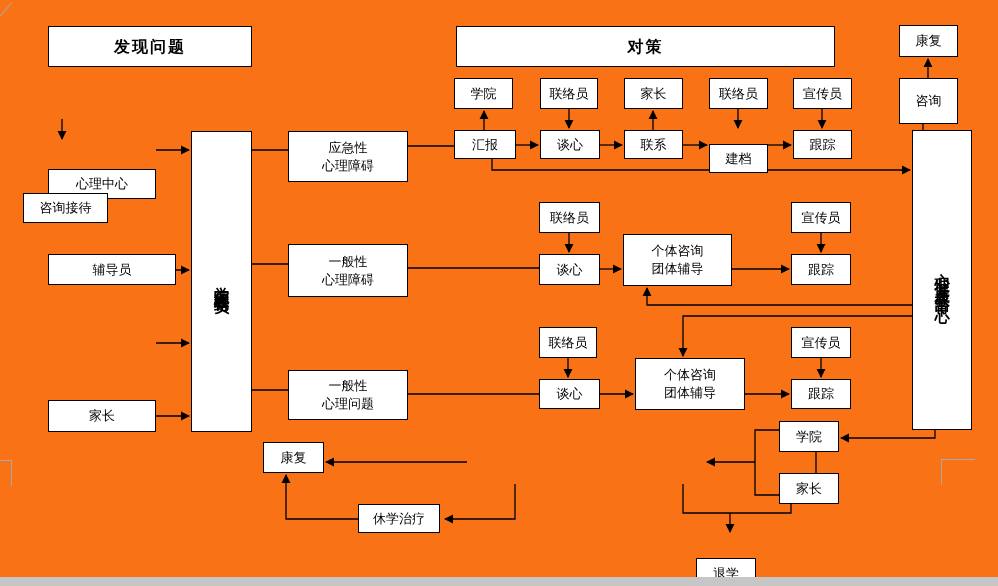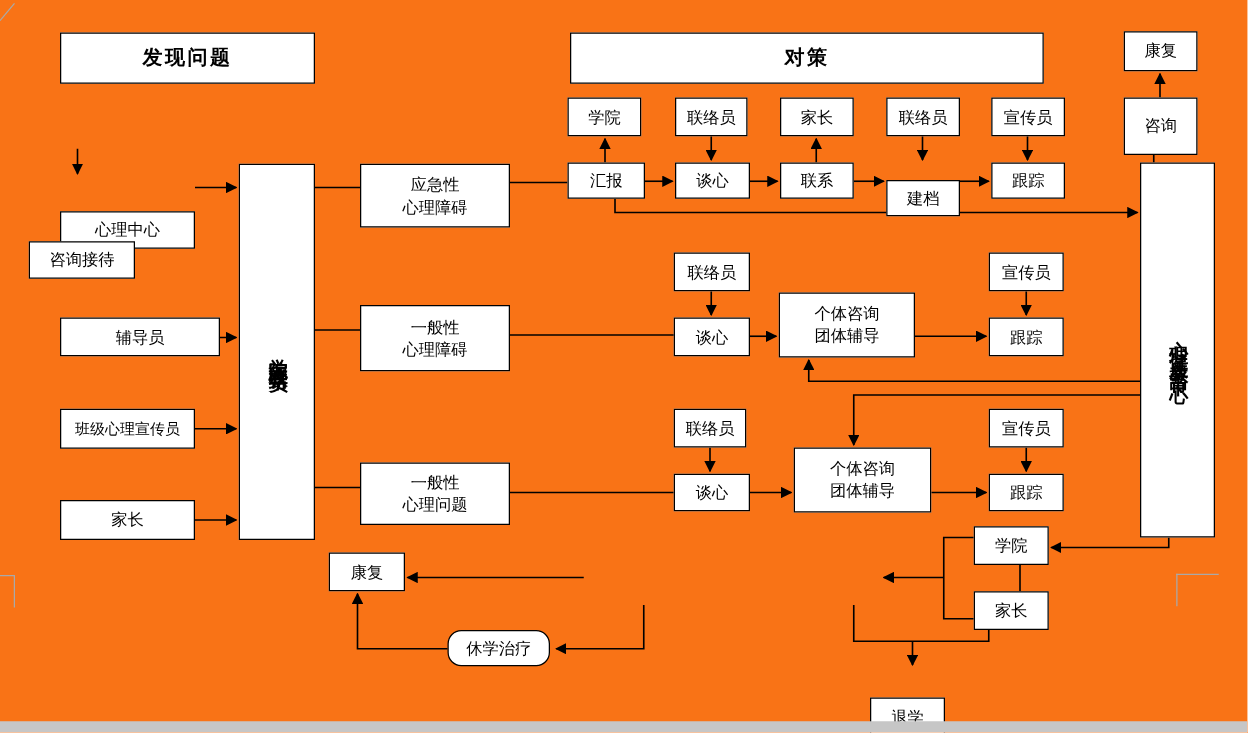--- a/index.html
+++ b/index.html
@@ -82,21 +82,20 @@
       <path d="M730,513 V532" marker-end="url(#arr)"></path>
     </g>
   </svg>
 
   <div class="box hdr" style="left:48px;top:26px;width:204px;height:41px;">发现问题</div>
   <div class="box hdr" style="left:456px;top:26px;width:379px;height:41px;">对策</div>
 
   <div class="box" style="left:48px;top:141px;width:108px;height:30px;margin-top:28px;">心理中心</div>
   <div class="box" style="left:23px;top:193px;width:85px;height:30px;">咨询接待</div>
   <div class="box" style="left:48px;top:254px;width:128px;height:31px;">辅导员</div>
-  <div class="box" style="left:48px;top:327px;width:108px;height:32px;font-size:12px;">班级心理宣传员</div>
   <div class="box" style="left:48px;top:400px;width:108px;height:32px;">家长</div>
 
   <div class="box vbox" style="left:191px;top:131px;width:61px;height:301px;">学院心理联络员</div>
 
   <div class="box" style="left:288px;top:131px;width:120px;height:51px;">应急性
 心理障碍</div>
   <div class="box" style="left:288px;top:244px;width:120px;height:53px;">一般性
 心理障碍</div>
   <div class="box" style="left:288px;top:370px;width:120px;height:50px;">一般性
 心理问题</div>
@@ -126,21 +125,21 @@
   <div class="box" style="left:791px;top:327px;width:60px;height:31px;">宣传员</div>
   <div class="box" style="left:791px;top:379px;width:60px;height:30px;">跟踪</div>
 
   <div class="box" style="left:899px;top:25px;width:59px;height:32px;">康复</div>
   <div class="box" style="left:899px;top:78px;width:59px;height:46px;">咨询</div>
   <div class="box vbox wide" style="left:912px;top:130px;width:60px;height:300px;">心理健康教育中心</div>
 
   <div class="box" style="left:779px;top:421px;width:60px;height:31px;">学院</div>
   <div class="box" style="left:779px;top:473px;width:60px;height:31px;">家长</div>
   <div class="box" style="left:263px;top:442px;width:61px;height:31px;">康复</div>
-  <div class="box" style="left:358px;top:504px;width:82px;height:29px;border-radius:11px;">休学治疗</div>
+  <div class="box" style="left:358px;top:504px;width:82px;height:29px;">休学治疗</div>
   <div class="box" style="left:696px;top:534px;width:60px;height:31px;margin-top:24px;">退学</div>
 
   <div class="cropmark" style="left:0;top:16px;width:18px;height:1px;background:#a9a9a9;transform:rotate(-50deg);transform-origin:left center;"></div>
   <div class="cropmark" style="left:0;top:460px;width:12px;height:1px;background:#a9a9a9;"></div>
   <div class="cropmark" style="left:11px;top:460px;width:1px;height:26px;background:#a9a9a9;"></div>
   <div class="cropmark" style="left:941px;top:459px;width:34px;height:1px;background:#a9a9a9;"></div>
   <div class="cropmark" style="left:941px;top:459px;width:1px;height:26px;background:#a9a9a9;"></div>
 
   <div class="scrollbar"></div>
 </div>

